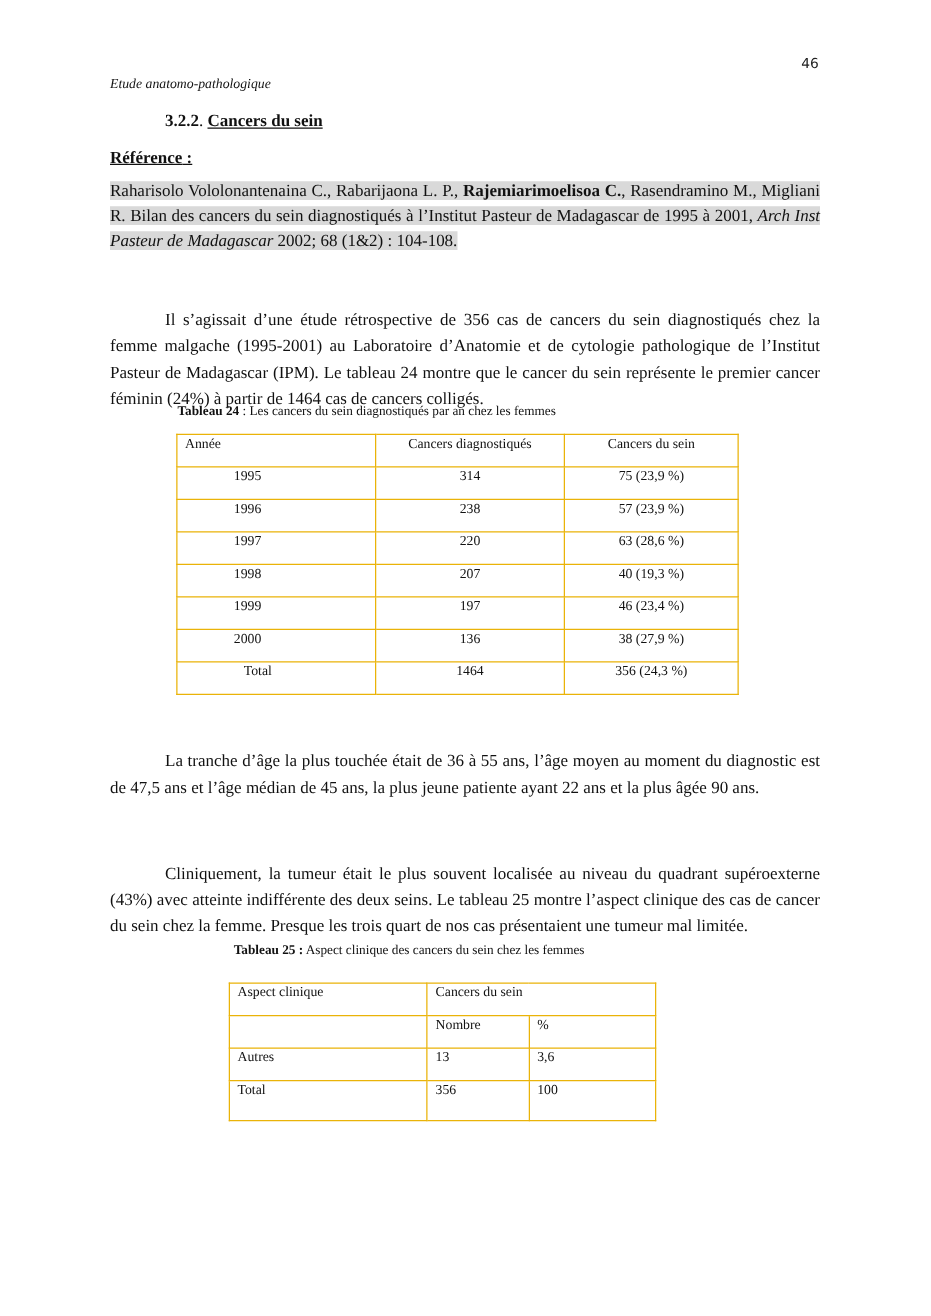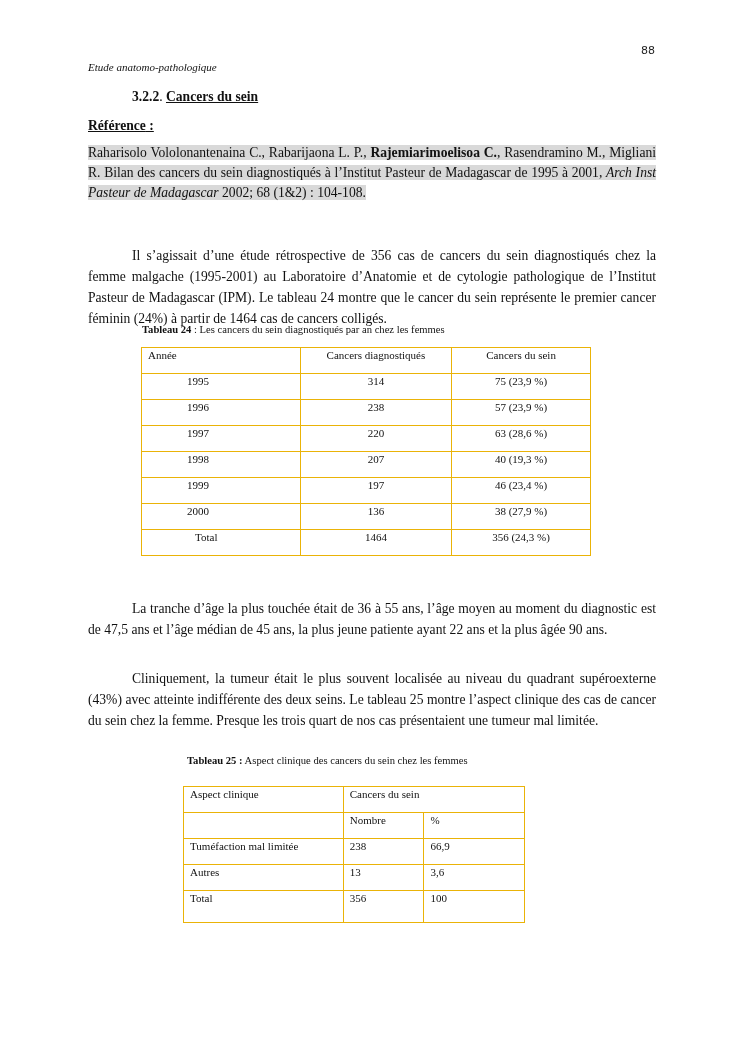--- a/index.html
+++ b/index.html
@@ -49,21 +49,21 @@
   #t25 { top: 786px; left: 183px; width: 342px; }
   #t25 td { height: 24px; padding-left: 6px; padding-top: 1px; }
   #t25 .c1 { width: 169px; }
   #t25 .c2 { width: 80px; }
   #t25 .c3 { width: 106px; }
   #t25 tr.last td { height: 30px; }
 </style>
 </head>
 <body>
 
-<div class="pagenum">88</div>
+<div class="pagenum">46</div>
 <div class="running-head">Etude anatomo-pathologique</div>
 
 <div class="section-title">
   <span>3.2.2</span><span style="font-weight:normal">. </span><span class="u">Cancers du sein</span>
 </div>
 
 <div class="ref-label">
   <span>Référence</span><span> :</span>
 </div>
 
@@ -121,45 +121,40 @@
     <td class="c2">1464</td>
     <td class="c3">356 (24,3 %)</td>
   </tr>
 </tbody>
   </table>
 
 <div class="para" style="top:598px;">
   <span class="indent"></span><span>La tranche d’âge la plus touchée était de 36 à 55 ans, l’âge moyen au moment du diagnostic est de 47,5 ans et l’âge médian de 45 ans, la plus jeune patiente ayant 22 ans et la plus âgée 90 ans.</span>
 </div>
 
-<div class="para" style="top:668px;">
+<div class="para" style="top:688px;">
   <span class="indent"></span><span>Cliniquement, la tumeur était le plus souvent localisée au niveau du quadrant supéroexterne (43%) avec atteinte indifférente des deux seins. Le tableau 25 montre l’aspect clinique des cas de cancer du sein chez la femme. Presque les trois quart de nos cas présentaient une tumeur mal limitée.</span>
 </div>
 
 <div class="caption" style="top:755px; left:187px;">
   <b>Tableau 25 :</b><span> Aspect clinique des cancers du sein chez les femmes</span>
 </div>
 
 <table id="t25">
   <tbody>
       <tr>
     <td class="c1">Aspect clinique</td>
     <td colspan="2">Cancers du sein</td>
   </tr>
   <tr>
     <td class="c1"></td>
     <td class="c2">Nombre</td>
     <td class="c3">%</td>
   </tr>
   <tr>
-    <td class="c1">Tuméfaction mal limitée</td>
-    <td class="c2">238</td>
-    <td class="c3">66,9</td>
-  </tr>
-  <tr>
     <td class="c1">Autres</td>
     <td class="c2">13</td>
     <td class="c3">3,6</td>
   </tr>
   <tr class="last">
     <td class="c1">Total</td>
     <td class="c2">356</td>
     <td class="c3">100</td>
   </tr>
 </tbody>

